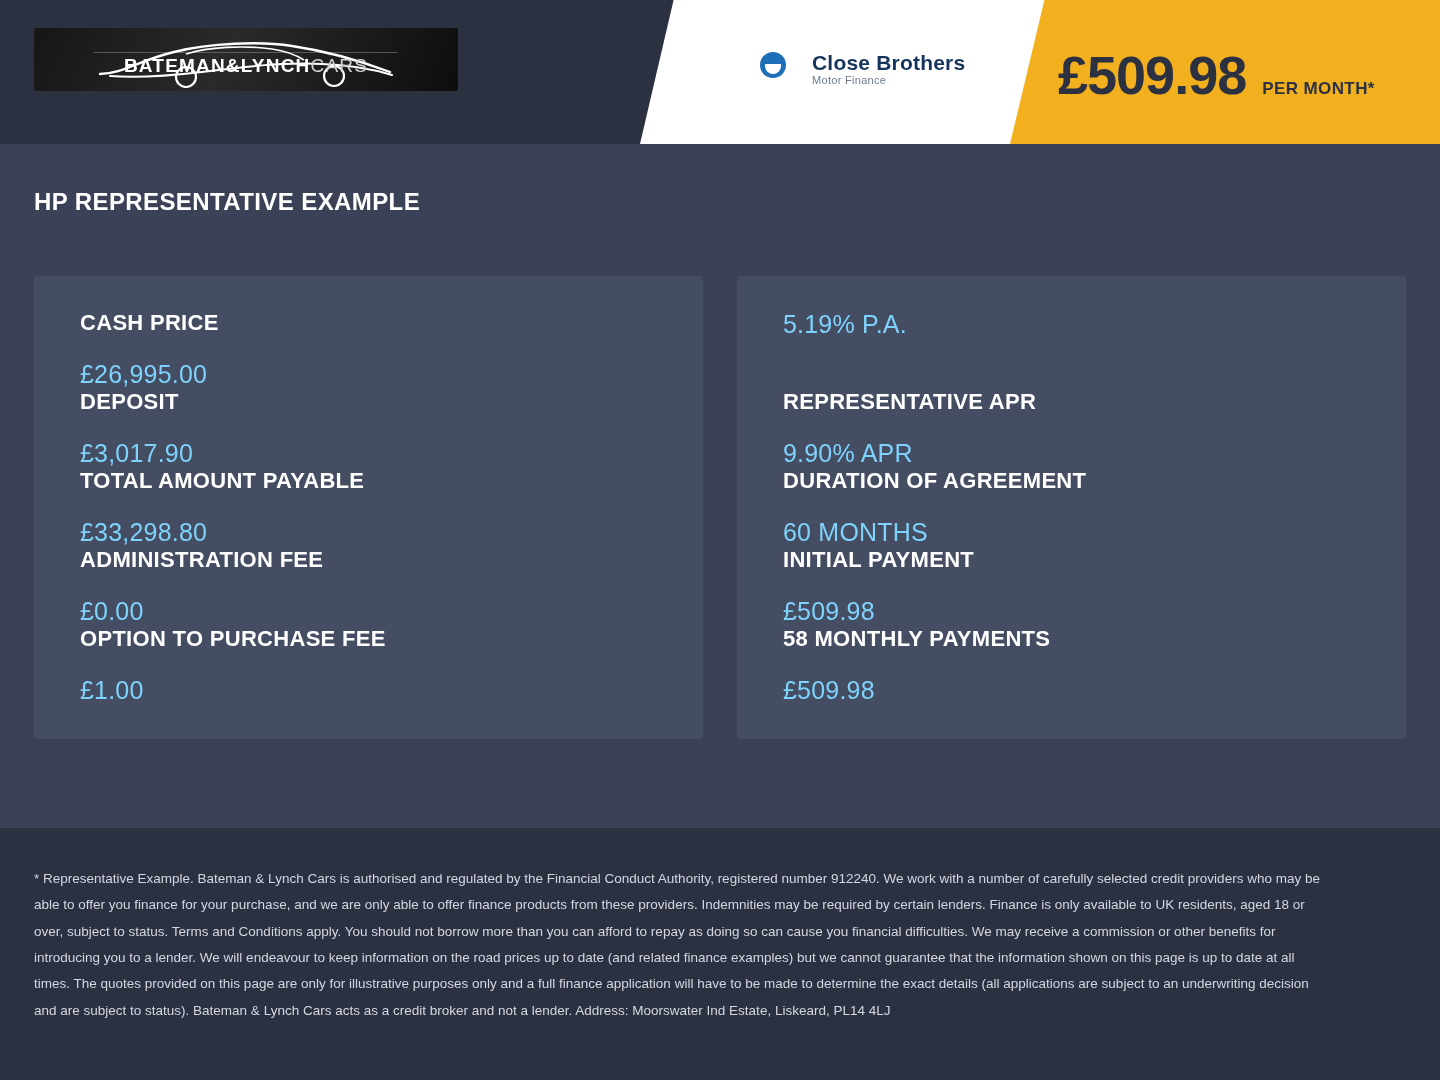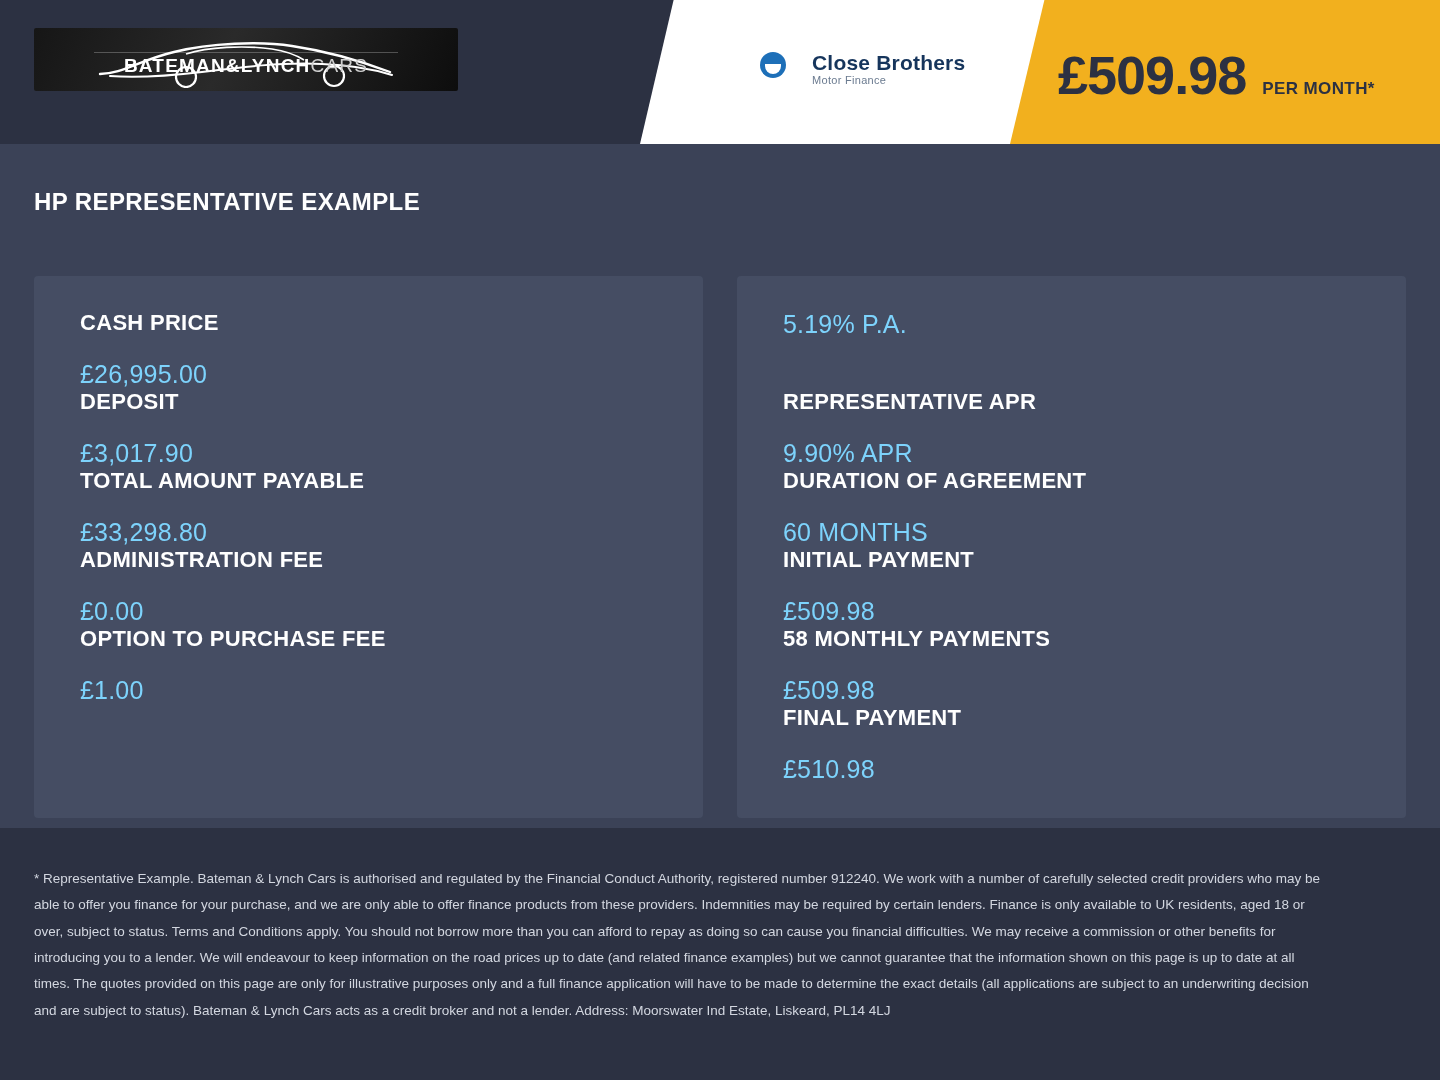--- a/index.html
+++ b/index.html
@@ -288,24 +288,20 @@
         <span class="value">60 MONTHS</span>
       </div>
       <div class="row">
         <span class="label">INITIAL PAYMENT</span>
         <span class="value">£509.98</span>
       </div>
       <div class="row">
         <span class="label">58 MONTHLY PAYMENTS</span>
         <span class="value">£509.98</span>
       </div>
-      <div class="row">
-        <span class="label">FINAL PAYMENT</span>
-        <span class="value">£510.98</span>
-      </div>
     </div>
 
   </div>
 
   <div class="footer">
     <p>* Representative Example. Bateman &amp; Lynch Cars is authorised and regulated by the Financial Conduct Authority, registered number 912240. We work with a number of carefully selected credit providers who may be able to offer you finance for your purchase, and we are only able to offer finance products from these providers. Indemnities may be required by certain lenders. Finance is only available to UK residents, aged 18 or over, subject to status. Terms and Conditions apply. You should not borrow more than you can afford to repay as doing so can cause you financial difficulties. We may receive a commission or other benefits for introducing you to a lender. We will endeavour to keep information on the road prices up to date (and related finance examples) but we cannot guarantee that the information shown on this page is up to date at all times. The quotes provided on this page are only for illustrative purposes only and a full finance application will have to be made to determine the exact details (all applications are subject to an underwriting decision and are subject to status). Bateman &amp; Lynch Cars acts as a credit broker and not a lender. Address: Moorswater Ind Estate, Liskeard, PL14 4LJ</p>
   </div>
 
 </div>
 

